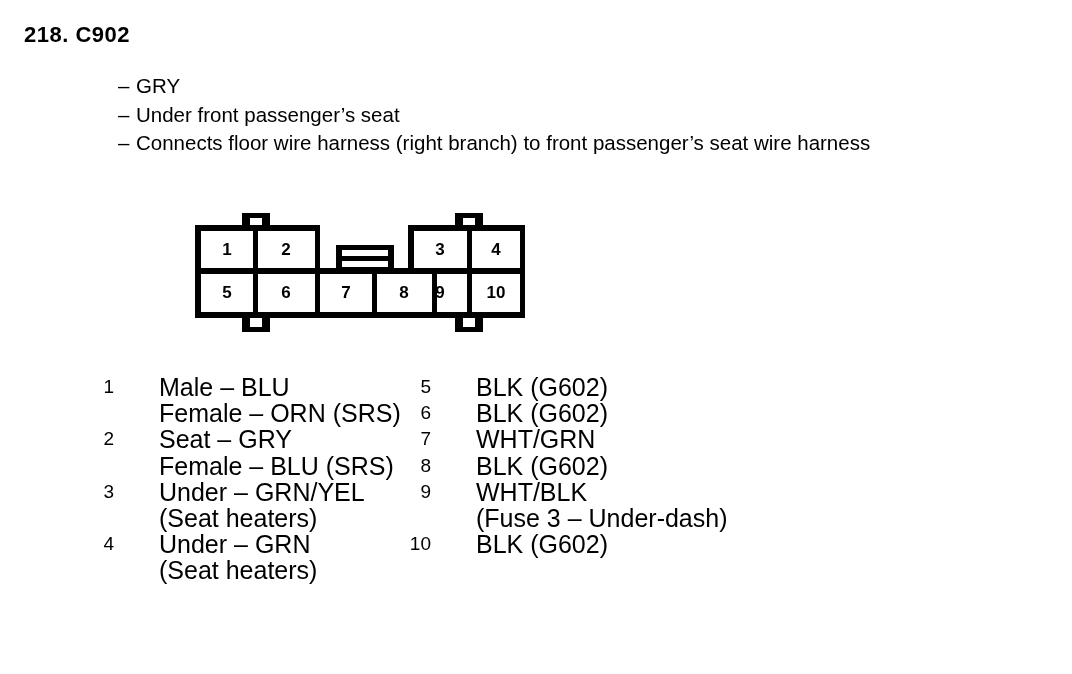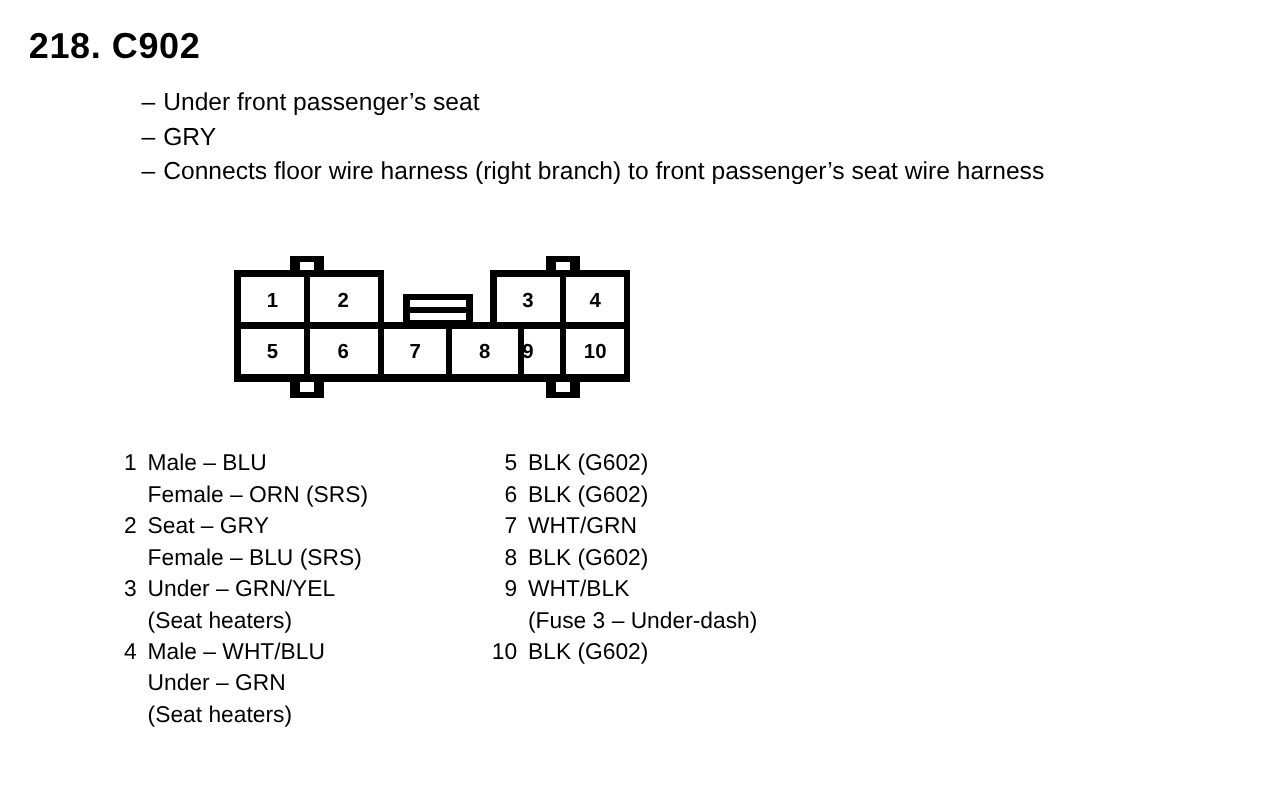--- a/index.html
+++ b/index.html
@@ -14,21 +14,21 @@
     font-family: "Liberation Sans", sans-serif;
     color: #000000;
     overflow: hidden;
   }
 
   
   #page-title {
     position: absolute;
     left: 24px;
     top: 22px;
-    font-size: 30px;
+    font-size: 22px;
     font-weight: bold;
     letter-spacing: 0.5px;
     white-space: pre;
   }
 
   #description-list {
     position: absolute;
     left: 118px;
     top: 72px;
     width: 940px;
@@ -81,33 +81,34 @@
     text-align: right;
     font-size: 19px;
     line-height: 26.2px;
     white-space: pre;
   }
   .legend-body {
     flex: 1 1 auto;
     padding-left: 9px;
   }
   .legend-row {
-    font-size: 19px;
+    font-size: 25px;
     line-height: 26.2px;
     white-space: pre;
+    margin-left: 36px;
   }
 </style>
 </head>
 <body>
 
 <div id="page-title">218. C902</div>
 
 <div id="description-list">
+  <div class="desc-line"><span class="desc-dash">–</span><span>GRY</span></div>
   <div class="desc-line"><span class="desc-dash">–</span><span>Under front passenger’s seat</span></div>
-  <div class="desc-line"><span class="desc-dash">–</span><span>GRY</span></div>
   <div class="desc-line"><span class="desc-dash">–</span><span>Connects floor wire harness (right branch) to front passenger’s seat wire harness</span></div>
 </div>
 
 <div id="connector-diagram">
   <svg width="360" height="135" viewBox="0 0 360 135" shape-rendering="crispEdges">
 
     <g>
 
       <rect x="62" y="8" width="28" height="22" fill="#000"></rect>
       <rect x="70" y="13" width="12" height="10" fill="#fff"></rect>
@@ -192,21 +193,20 @@
     <div class="legend-num">3</div>
     <div class="legend-body">
       <div class="legend-row">Under – GRN/YEL</div>
       <div class="legend-row">(Seat heaters)</div>
     </div>
   </div>
 
   <div class="legend-entry">
     <div class="legend-num">4</div>
     <div class="legend-body">
-      <div class="legend-row">Male – WHT/BLU</div>
       <div class="legend-row">Under – GRN</div>
       <div class="legend-row">(Seat heaters)</div>
     </div>
   </div>
 </div>
 
 <div class="legend-col" id="legend-right">
 
   <div class="legend-entry">
     <div class="legend-num">5</div>

